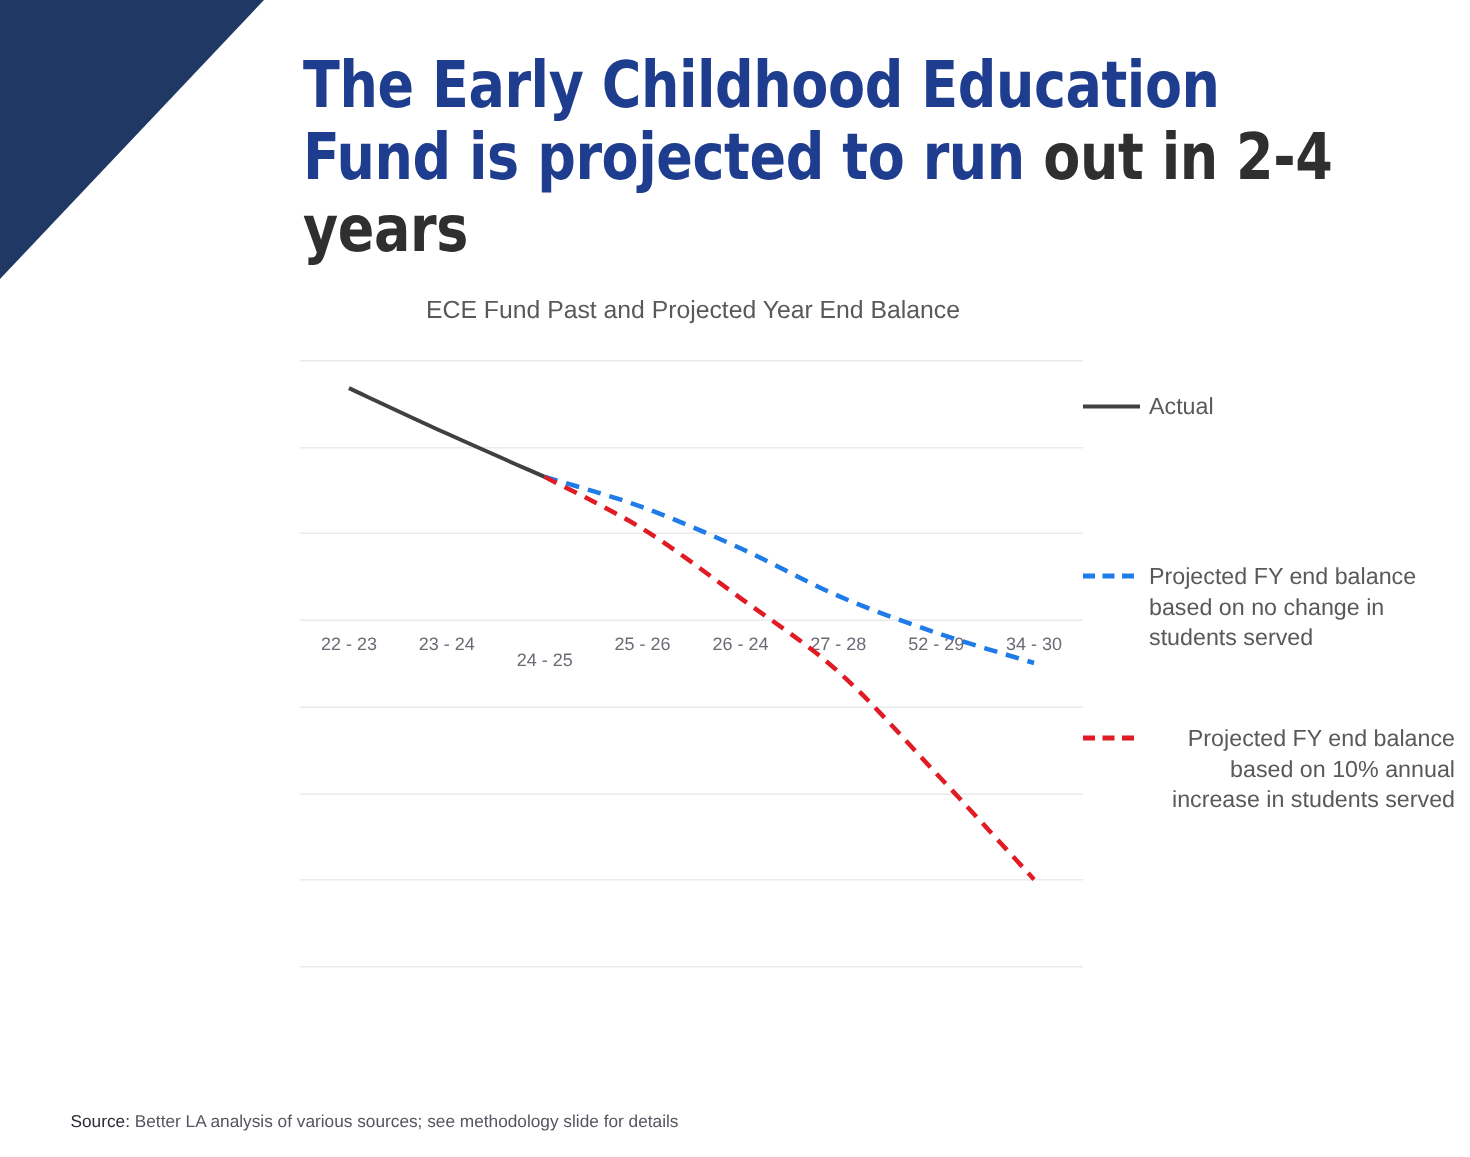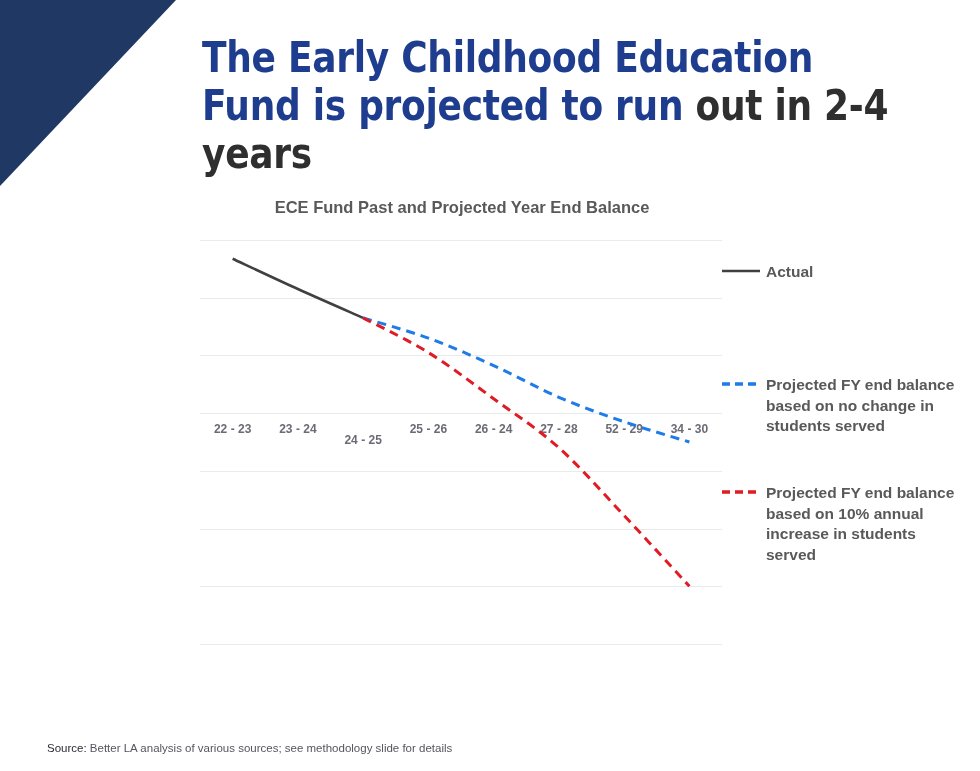--- a/index.html
+++ b/index.html
@@ -46,21 +46,20 @@
     color: #2F2F2F;
   }
 
   
   #chart-area {
     position: absolute;
     left: 0;
     top: 190px;
     width: 808px;
     height: 500px;
-    font-weight: bold;
   }
   #chart-title {
     position: absolute;
     left: 200px;
     top: 8px;
     width: 524px;
     text-align: center;
     font-size: 16.5px;
     color: #595959;
     font-family: "Liberation Sans", sans-serif;
@@ -190,21 +189,21 @@
         <span class="legend-text">Actual</span>
       </div>
       <div class="legend-entry" style="top: 135px;">
         <span class="legend-swatch">
           <svg width="38" height="17">
             <line x1="0" y1="9" x2="38" y2="9" stroke="#1F7BE8" stroke-width="3.4" stroke-dasharray="8 5"></line>
           </svg>
         </span>
         <span class="legend-text">Projected FY end balance based on no change in students served</span>
       </div>
-      <div class="legend-entry" style="top: 243px;">
+      <div class="legend-entry" style="top: 243px; text-align: right;">
         <span class="legend-swatch">
           <svg width="38" height="17">
             <line x1="0" y1="9" x2="38" y2="9" stroke="#E01B24" stroke-width="3.4" stroke-dasharray="8 5"></line>
           </svg>
         </span>
         <span class="legend-text">Projected FY end balance based on 10% annual increase in students served</span>
       </div>
     </div>
 </div>
 

